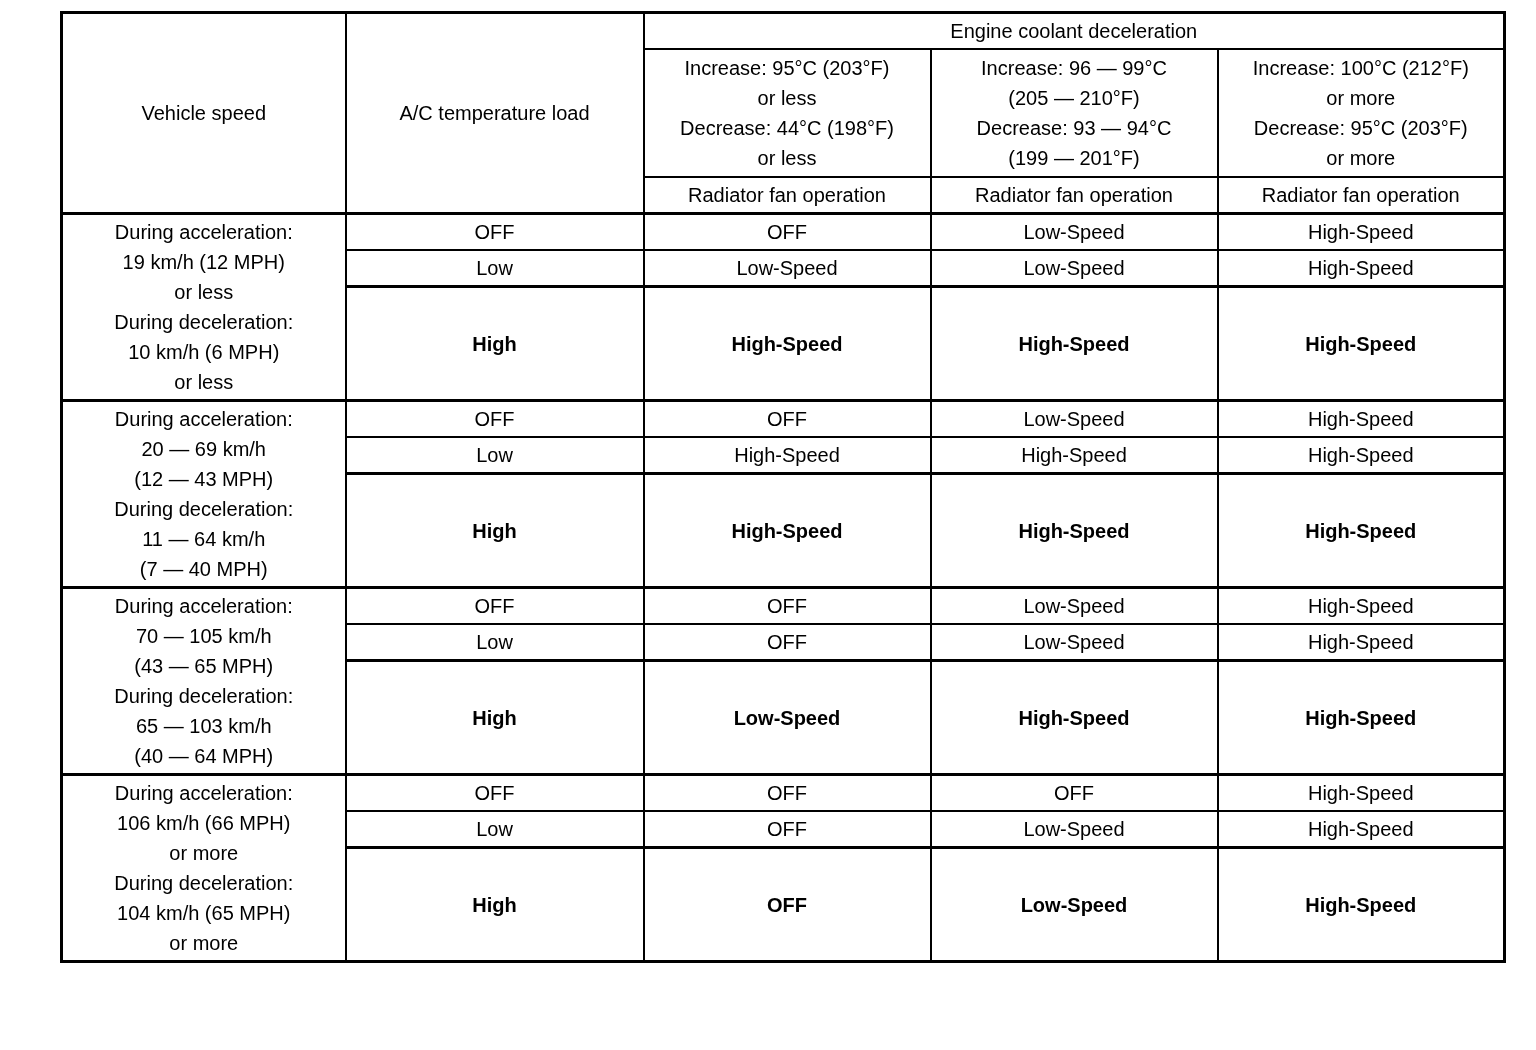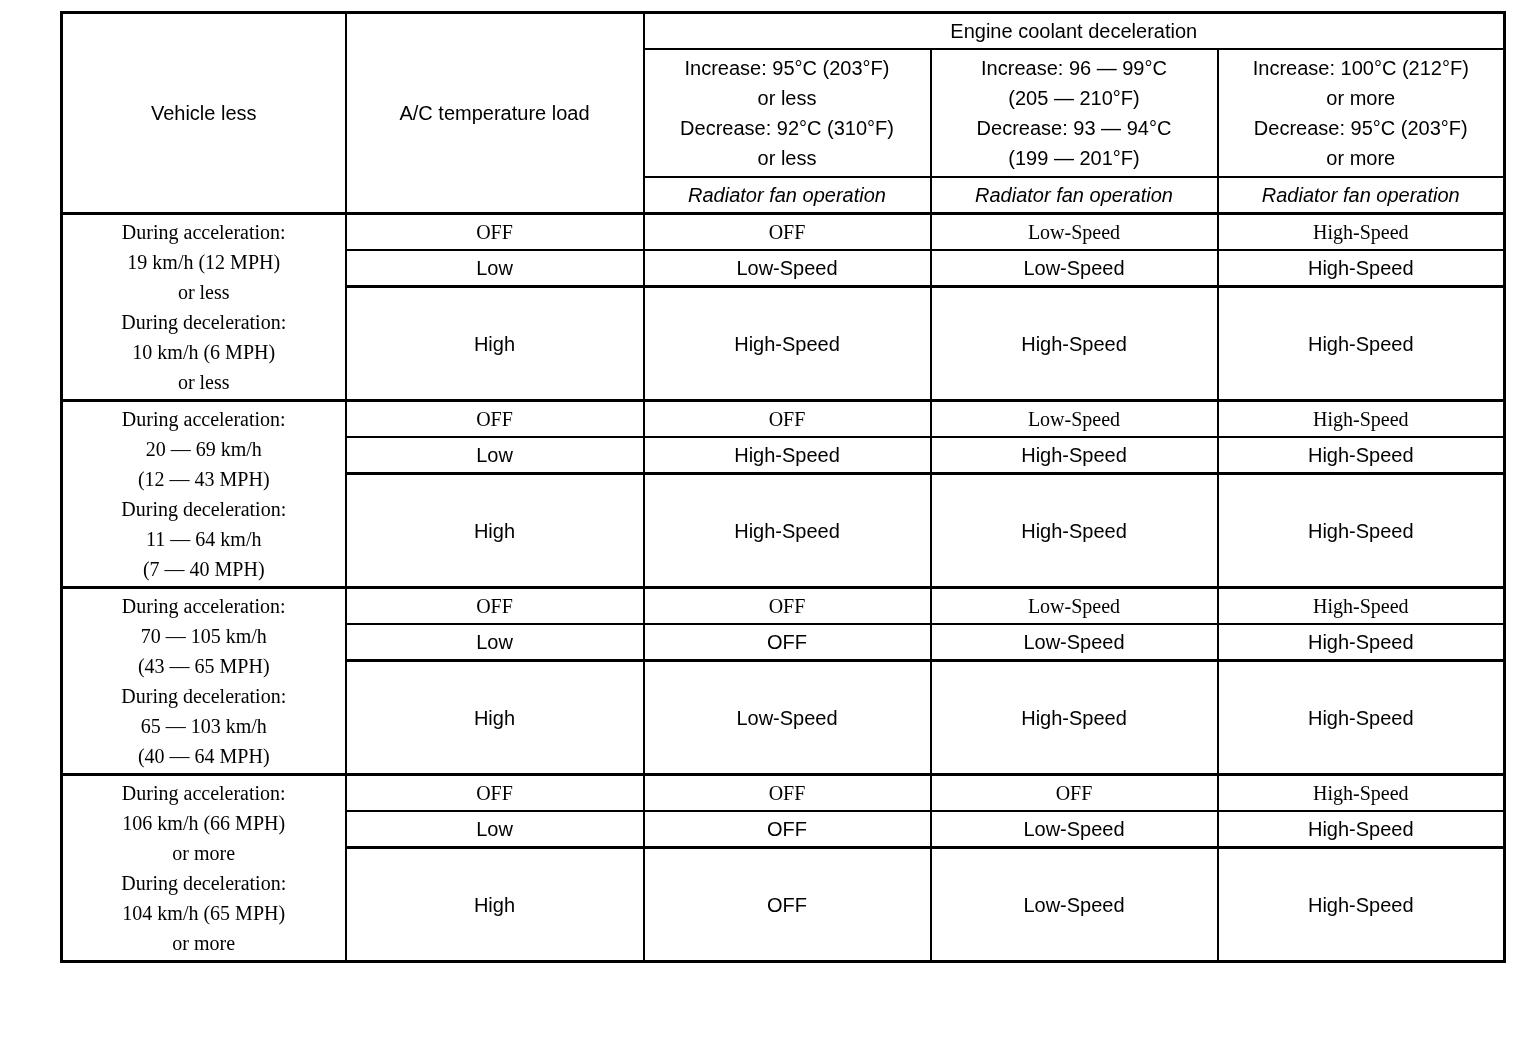--- a/index.html
+++ b/index.html
@@ -34,51 +34,51 @@
   }
   td {
     text-align: center;
     vertical-align: middle;
     font-size: 20px;
     line-height: 30px;
     white-space: pre-line;
     padding: 2px 4px;
     overflow: hidden;
   }
-  tr.block-start > td { border-top-width: 3px; font-family: Liberation Serif, serif; }
+  tr.block-start > td { border-top-width: 3px; }
   tr.high-row > td { border-top-width: 3px; }
   .h-ect { height: 35px; }
   .h-range { height: 128px; }
-  .h-fanop { height: 32px; font-style: italic; }
+  .h-fanop { height: 32px; }
   .h-small { height: 32px; }
-  .h-big { height: 113px; }
+  .h-big { height: 113px; font-weight: bold; }
 </style>
 </head>
 <body>
 
 <div class="page">
   <table class="fan-table">
     <colgroup>
       <col style="width:284px">
       <col style="width:298px">
       <col style="width:287px">
       <col style="width:287px">
       <col style="width:287px">
     </colgroup>
 
     <tbody>
         <tr class="h-ect">
-      <td rowspan="3">Vehicle less</td>
+      <td rowspan="3">Vehicle speed</td>
       <td rowspan="3">A/C temperature load</td>
       <td colspan="3">Engine coolant deceleration</td>
     </tr>
     <tr class="h-range">
       <td>Increase: 95°C (203°F)
 or less
-Decrease: 92°C (310°F)
+Decrease: 44°C (198°F)
 or less</td>
       <td>Increase: 96 — 99°C
 (205 — 210°F)
 Decrease: 93 — 94°C
 (199 — 201°F)</td>
       <td>Increase: 100°C (212°F)
 or more
 Decrease: 95°C (203°F)
 or more</td>
     </tr>

